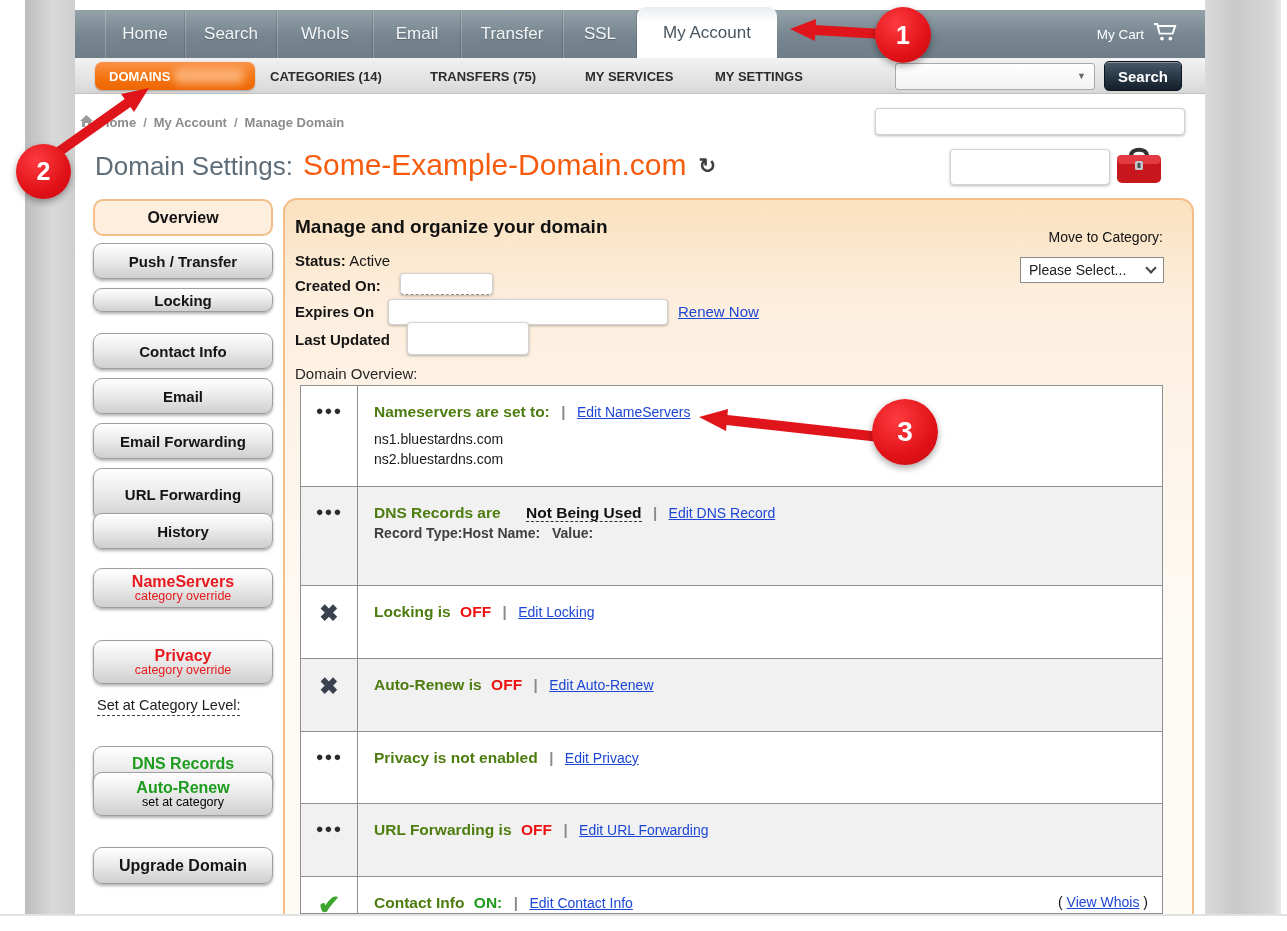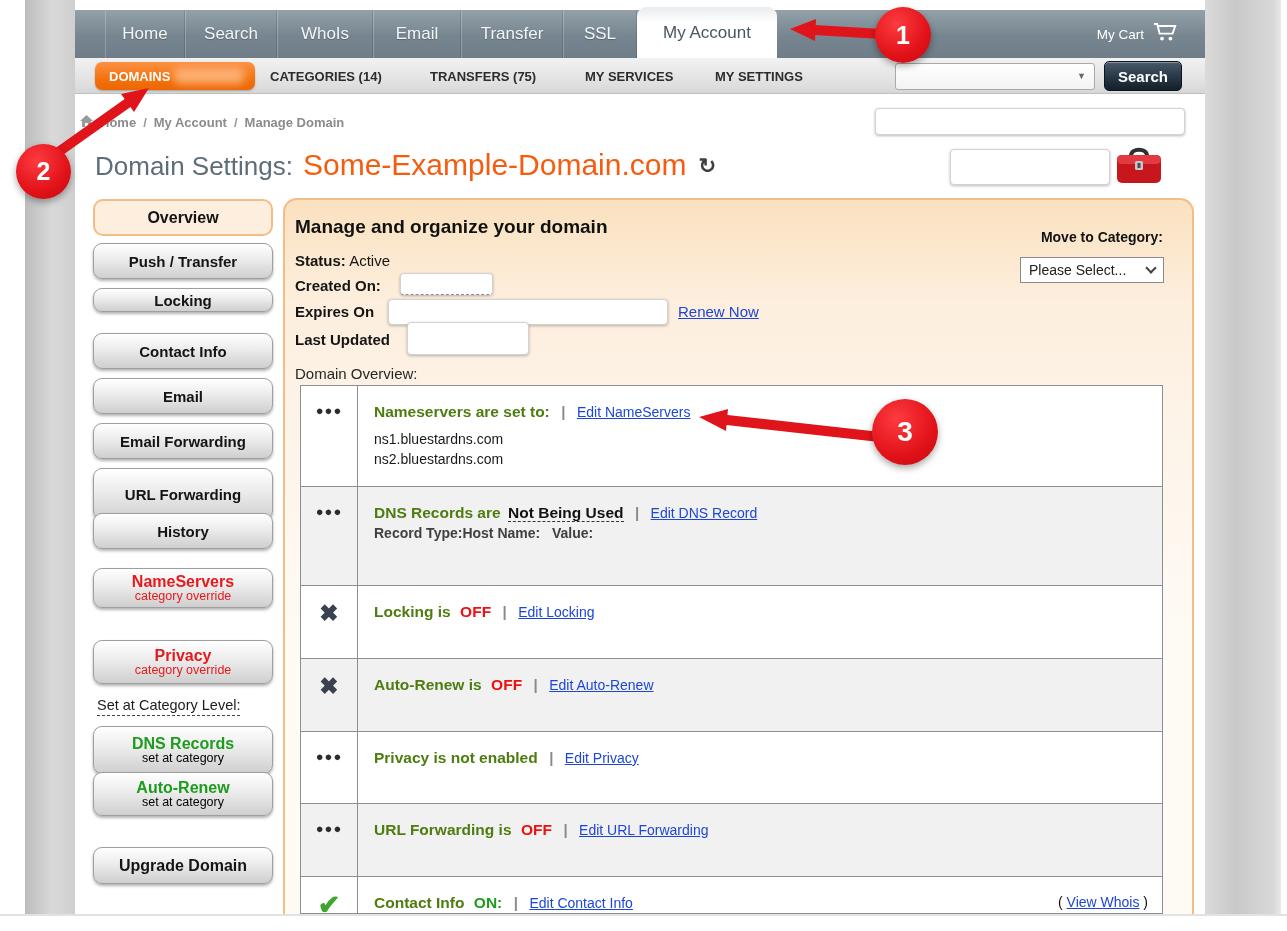--- a/index.html
+++ b/index.html
@@ -81,21 +81,21 @@
                  background:#fdeedd; border:2px solid #f3bd88; border-radius:10px;
                  display:flex; align-items:center; justify-content:center;
                  font-size:16px; font-weight:bold; color:#141414; cursor:pointer; }
   .red-t { color:#e8191d !important; }
   .green-t { color:#1e9c1e !important; }
   .side-label { position:absolute; left:97px; font-size:14.5px; color:#1c1c1c;
                 border-bottom:1.5px dashed #444; padding-bottom:2px; }
 
   
   .heading { position:absolute; left:295px; top:216px; font-size:19px; font-weight:bold; color:#111; }
-  .movecat { position:absolute; right:124px; top:229px; font-size:14px; font-weight:bold; color:#111; }
+  .movecat { position:absolute; right:124px; top:229px; font-size:14px; font-weight:normal; color:#111; }
   .cat-select { position:absolute; left:1020px; top:257px; width:144px; height:26px; background:#fff;
                 border:1px solid #8a8a8a; display:flex; align-items:center; padding:0 8px; font-size:14px;
                 color:#222; cursor:pointer; justify-content:space-between; }
   .chev { width:8px; height:8px; border-right:2px solid #444; border-bottom:2px solid #444;
           transform:rotate(45deg); margin-top:-4px; }
   .infoline { position:absolute; left:295px; font-size:15px; color:#151515; }
   .infoline b { font-weight:bold; }
   .renew { position:absolute; left:678px; top:303px; font-size:15px; color:#1d46d6; text-decoration:underline; cursor:pointer; }
   .ov-label { position:absolute; left:295px; top:365px; font-size:15px; color:#262626; }
 
@@ -104,21 +104,21 @@
             border:1px solid #8e8e8e; background:#fff; overflow:hidden; }
   .drow { display:flex; border-bottom:1px solid #8e8e8e; position:relative; }
   .drow.alt { background:#f1f1f1; }
   .dicon { width:57px; flex:0 0 57px; border-right:1px solid #8e8e8e; display:flex; justify-content:center;
            align-items:flex-start; padding-top:17px; }
   .icon-dots { font-size:13px; letter-spacing:1px; color:#2c2c2c; }
   .icon-x { font-size:23px; font-weight:bold; color:#39424e; line-height:20px; }
   .icon-check { font-size:27px; font-weight:bold; color:#3ea52f; line-height:22px; }
   .dbody { padding:17px 16px 0 16px; width:100%; position:relative; }
   .rt { font-size:15.5px; font-weight:bold; color:#4d7c0f; }
-  .rt-emph { font-size:15.5px; font-weight:bold; color:#111; border-bottom:1px dashed #333; margin-left:3px; }
+  .rt-emph { font-size:15.5px; font-weight:bold; color:#111; border-bottom:1px dashed #333; margin-left:21px; }
   .rt-off { font-size:15.5px; font-weight:bold; color:#ee1111; margin-left:5px; }
   .rt-on { font-size:15.5px; font-weight:bold; color:#1e9c1e; margin-left:5px; }
   .pipe { color:#8a8a8a; font-weight:bold; margin:0 7px; font-size:15px; }
   .elink { font-size:14px; color:#1d46d6; text-decoration:underline; cursor:pointer; }
   .ns-lines { margin-top:8px; font-size:14px; color:#1a1a1a; line-height:20px; }
   .bold-line { margin-top:3px; font-size:14px; font-weight:bold; color:#404040; }
   .whois { position:absolute; right:14px; top:17px; font-size:14px; color:#111; }
 
   
   .anno-svg { position:absolute; left:0; top:0; z-index:55; pointer-events:none; }
@@ -236,21 +236,21 @@
   <div class="side-btn two" style="top:568px;height:40px">
     <span class="bl red-t">NameServers</span>
     <span class="bs red-t">category override</span>
   </div>
   <div class="side-btn two" style="top:640px;height:44px">
     <span class="bl red-t">Privacy</span>
     <span class="bs red-t">category override</span>
   </div>
 
   <div class="side-label" style="top:697px">Set at Category Level:</div>
-  <div class="side-btn two" style="top:726px;height:48px">
+  <div class="side-btn two" style="top:746px;height:48px">
     <span class="bl green-t">DNS Records</span>
     <span class="bs">set at category</span>
   </div>
   <div class="side-btn two" style="top:772px;height:44px">
     <span class="bl green-t">Auto-Renew</span>
     <span class="bs">set at category</span>
   </div>
 
   <div class="side-btn" style="top:847px;height:37px">
       <span class="bl" style="font-size:16px">Upgrade Domain</span>

